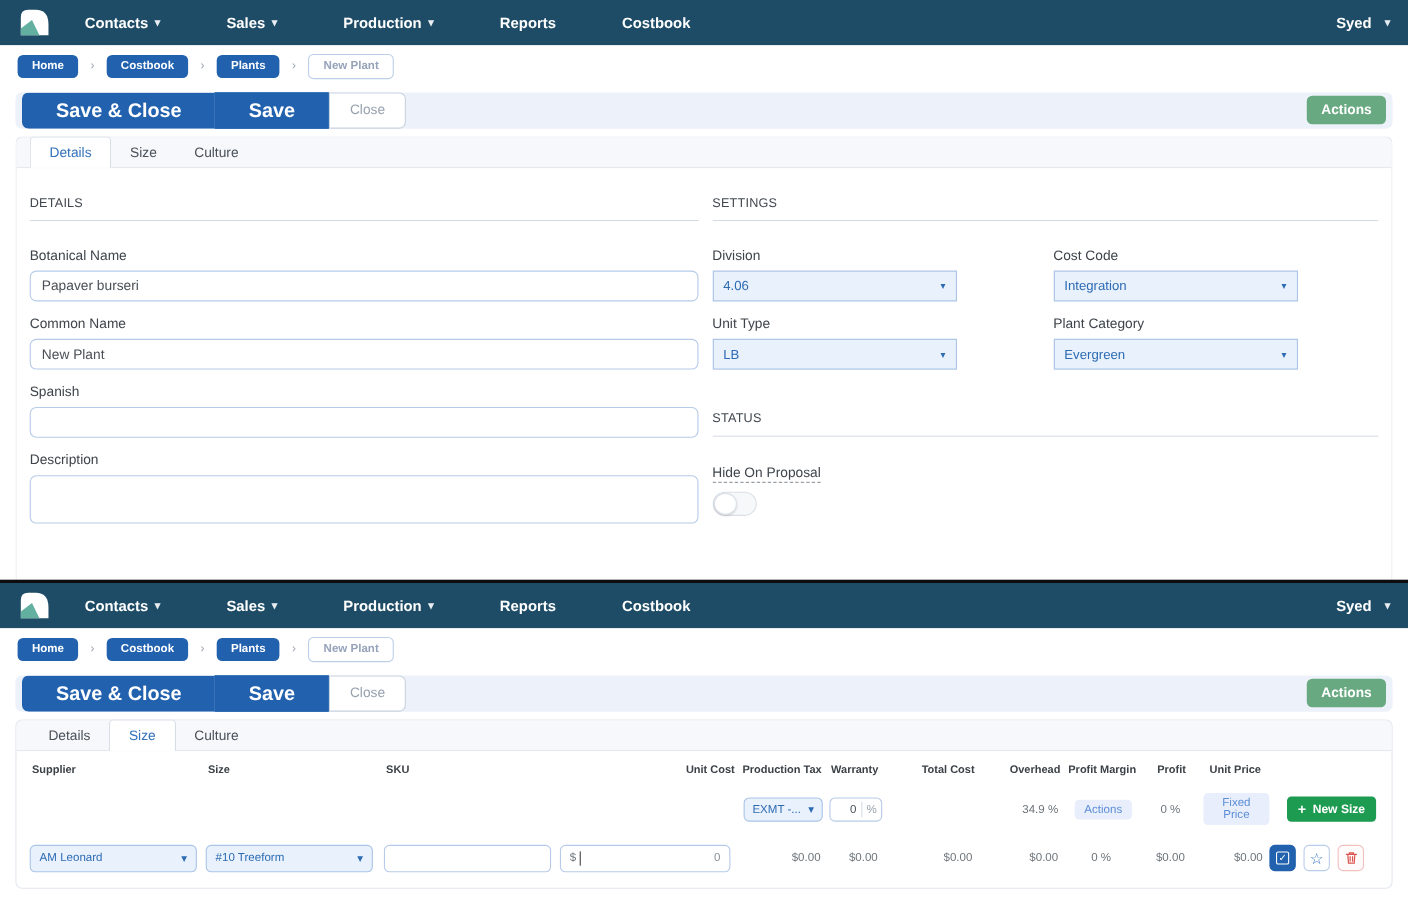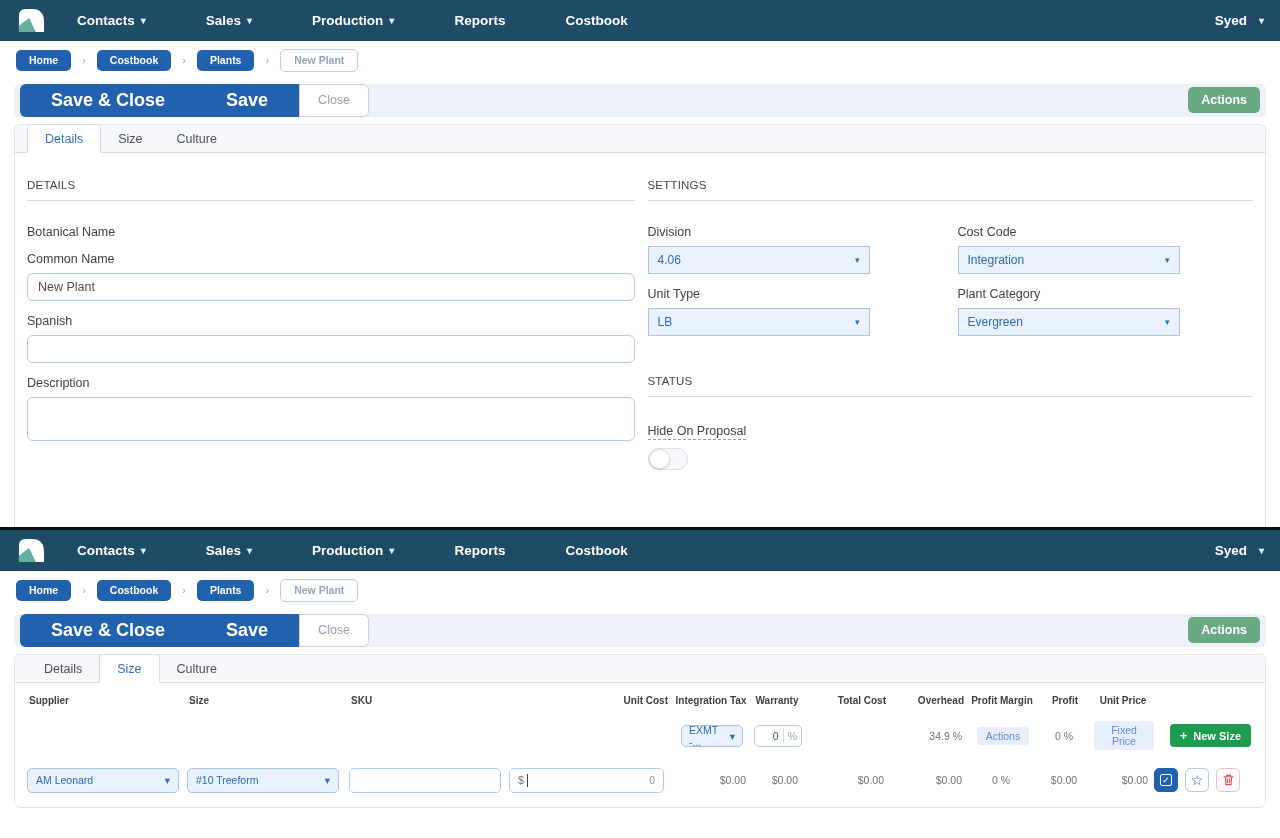--- a/index.html
+++ b/index.html
@@ -56,21 +56,21 @@
   .toggle .knob { position:absolute; left:0px; top:0px; width:21px; height:20px; border-radius:50%; background:#fff; border:1px solid #dde2e9; box-shadow:0 1px 2px rgba(0,0,0,.15); }
   .status-block { margin-top:26px; }
 
   
   .size-content { padding:10px 12px 14px 12px; }
   .tgrid { display:grid; grid-template-columns:160px 162px 160px 163px 80px 52px 86px 78px 70px 56px 60px 99px; align-items:center; }
   .th { font-size:10px; font-weight:700; color:#3c4147; padding:2px 4px 2px 2px; }
   .tval { font-size:10.5px; color:#6e747a; padding:2px 6px 2px 2px; }
   .al-r { text-align:right; } .al-c { text-align:center; }
   .hdr-controls { margin-top:5px; margin-bottom:9px; }
-  .sel-sm { height:22px; background:#e9f1fd; border:1px solid #a9c4e6; border-radius:5px; display:flex; align-items:center; justify-content:space-between; padding:0 7px; font-size:10.5px; color:#2d6cb3; width:62px; margin:12px auto; cursor:pointer; }
+  .sel-sm { height:22px; background:#e9f1fd; border:1px solid #a9c4e6; border-radius:5px; display:flex; align-items:center; justify-content:space-between; padding:0 7px; font-size:10.5px; color:#2d6cb3; width:72px; margin:12px auto; cursor:pointer; }
   .warranty-box { height:22px; width:48px; border:1px solid #b6cbe9; border-radius:5px; background:#fff; display:flex; align-items:center; margin:0 auto; font-size:10.5px; color:#4a5056; overflow:hidden; }
   .warranty-box .wv { flex:1; text-align:right; padding-right:4px; }
   .warranty-box .wdiv { width:1px; height:14px; background:#d6dde6; }
   .warranty-box .wsuf { padding:0 4px; color:#9aa3ad; }
   .chip { display:inline-block; background:#e8eefb; color:#5c8ed6; font-size:10.5px; border-radius:4px; padding:4px 9px; line-height:1; cursor:pointer; }
   .btn-newsize { background:#1d9b50; color:#fff; border:none; border-radius:4px; font-size:11px; font-weight:700; padding:5px 10px; display:inline-flex; align-items:center; gap:6px; cursor:pointer; float:right; margin-right:2px; font-family:inherit; }
   .btn-newsize .plus { font-size:13px; font-weight:700; line-height:1; }
   .row-sel { height:25px; background:#e9f1fd; border:1px solid #a9c4e6; border-radius:5px; display:flex; align-items:center; justify-content:space-between; padding:0 8px; font-size:10.5px; color:#2d6cb3; width:152px; cursor:pointer; }
   .row-input { height:25px; width:152px; border:1px solid #b6cbe9; border-radius:5px; background:#fff; font-size:11px; padding:0 8px; font-family:inherit; color:#4a5056; outline:none; }
   .cost-input { height:25px; width:155px; border:1px solid #b6cbe9; border-radius:5px; background:#fff; display:flex; align-items:center; padding:0 8px; font-size:10.5px; color:#6e747a; }
@@ -142,20 +142,21 @@
     <div class="tabstrip">
       <div class="tab active">Details</div>
       <div class="tab">Size</div>
       <div class="tab">Culture</div>
     </div>
     <div class="form-content">
       <div class="col-left">
         <div class="sec-head">DETAILS</div>
         <div class="field">
           <div class="field-label">Botanical Name</div>
+          <input class="text-input" type="text" value="Papaver burseri" style="">
         </div>
         <div class="field">
           <div class="field-label">Common Name</div>
           <input class="text-input" type="text" value="New Plant" style="">
         </div>
         <div class="field">
           <div class="field-label">Spanish</div>
           <input class="text-input" type="text" value="" style="">
         </div>
         <div class="field">
@@ -270,21 +271,21 @@
       <div class="tab">Culture</div>
     </div>
 
     <div class="size-content">
 
       <div class="tgrid">
         <div class="th">Supplier</div>
         <div class="th">Size</div>
         <div class="th">SKU</div>
         <div class="th al-r">Unit Cost</div>
-        <div class="th al-c">Integration Tax</div>
+        <div class="th al-c">Production Tax</div>
         <div class="th al-c">Warranty</div>
         <div class="th al-r">Total Cost</div>
         <div class="th al-r">Overhead</div>
         <div class="th al-c">Profit Margin</div>
         <div class="th al-c">Profit</div>
         <div class="th al-c">Unit Price</div>
         <div class="th"></div>
       </div>
 
       <div class="tgrid hdr-controls">

